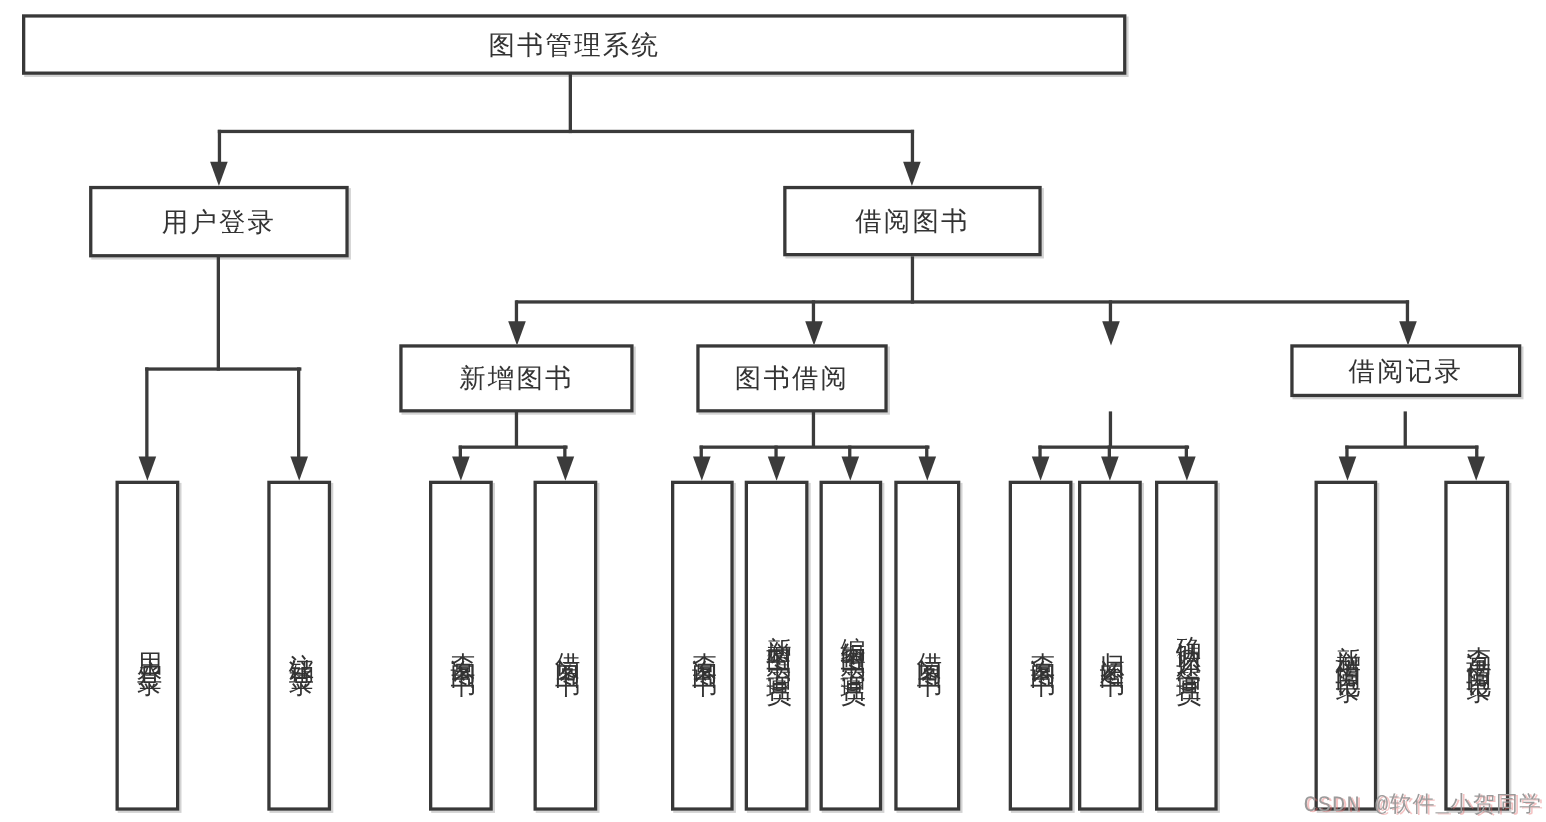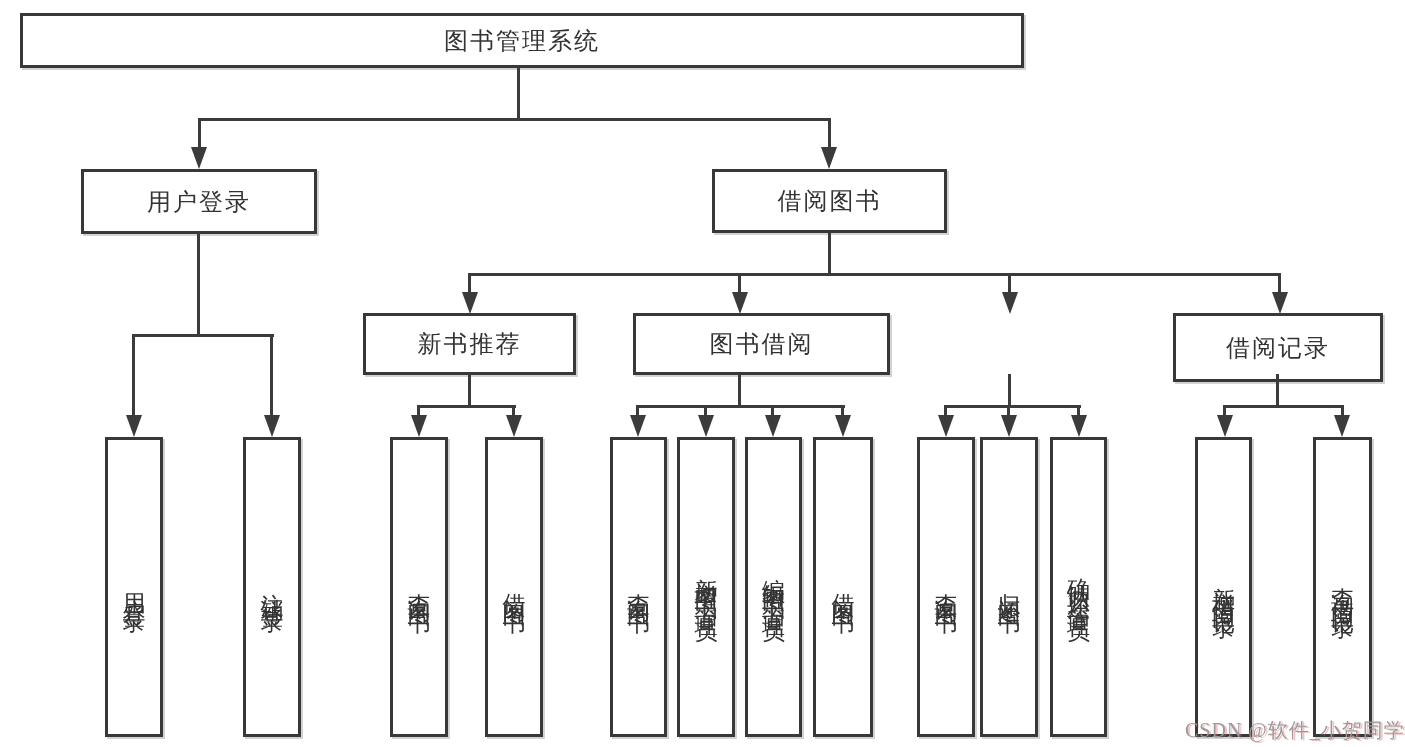--- a/index.html
+++ b/index.html
@@ -1,18 +1,18 @@
 <!DOCTYPE html>
 <html><head>
 <meta charset="utf-8">
 <style>
   html,body { margin:0; padding:0; background:#ffffff; }
   #canvas {
     position:relative; width:1405px; height:747px; background:#ffffff;
-    font-family:Liberation Serif, serif; overflow:hidden;
+    font-family:Liberation Mono, monospace; overflow:hidden;
   }
   .hbox {
     position:absolute; box-sizing:border-box; border:3px solid #383838; background:#ffffff;
     display:flex; align-items:center; justify-content:center;
     font-size:24px; letter-spacing:2px; color:#333333;
     box-shadow:2px 2px 0 rgba(130,130,130,0.35);
   }
   .vbox {
     position:absolute; box-sizing:border-box; top:437px; height:300px;
     border:3px solid #383838; background:#ffffff;
@@ -64,23 +64,23 @@
   <div class="hline" style="left:469px; top:273px; width:812px;"></div>
   <div class="vline" style="left:468px;  top:273px; height:22px;"></div>
   <div class="vline" style="left:738px;  top:273px; height:22px;"></div>
   <div class="vline" style="left:1008px; top:273px; height:22px;"></div>
   <div class="vline" style="left:1278px; top:273px; height:22px;"></div>
   <div class="arrow" style="left:462px;  top:292px;"></div>
   <div class="arrow" style="left:732px;  top:292px;"></div>
   <div class="arrow" style="left:1002px; top:292px;"></div>
   <div class="arrow" style="left:1272px; top:292px;"></div>
 
-  <div class="hbox" style="left:363px;  top:313px; width:213px; height:62px;">新书推荐</div>
-  <div class="hbox" style="left:633px;  top:313px; width:257px; height:62px;">图书借阅</div>
-  <div class="hbox" style="left:1173px; top:313px; width:210px; height:69px;">借阅记录</div>
+  <div class="hbox" style="left:363px;  top:313px; width:213px; height:62px;">新增图书</div>
+  <div class="hbox" style="left:633px;  top:313px; width:174px; height:62px;">图书借阅</div>
+  <div class="hbox" style="left:1173px; top:313px; width:210px; height:48px;">借阅记录</div>
 
   <div class="vline" style="left:468px; top:374px; height:33px;"></div>
   <div class="hline" style="left:417px; top:405px; width:99px;"></div>
   <div class="vline" style="left:417px; top:405px; height:14px;"></div>
   <div class="vline" style="left:512px; top:405px; height:14px;"></div>
   <div class="arrow" style="left:411px; top:415px;"></div>
   <div class="arrow" style="left:506px; top:415px;"></div>
 
   <div class="vline" style="left:738px; top:374px; height:33px;"></div>
   <div class="hline" style="left:636px; top:405px; width:209px;"></div>

